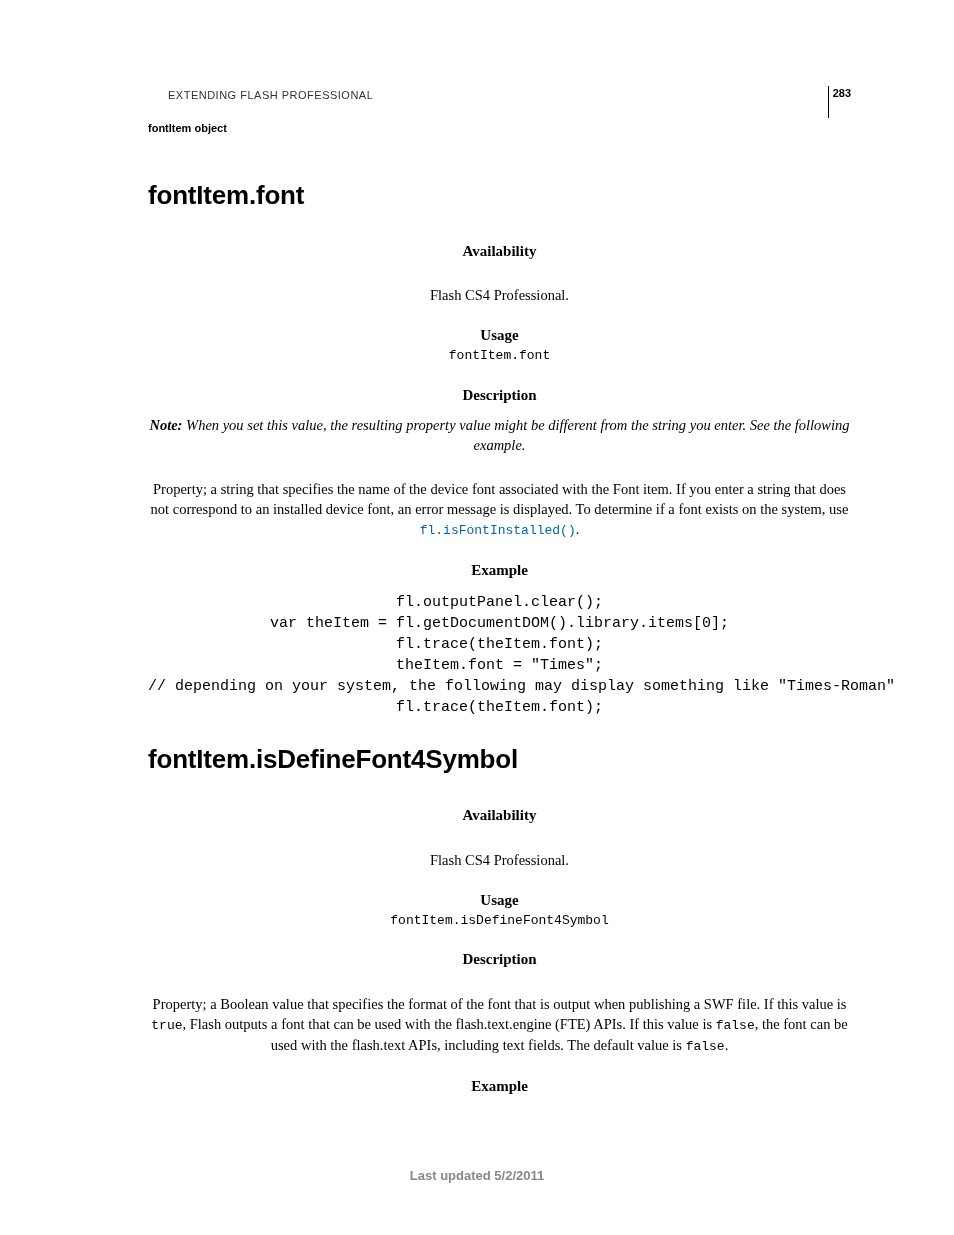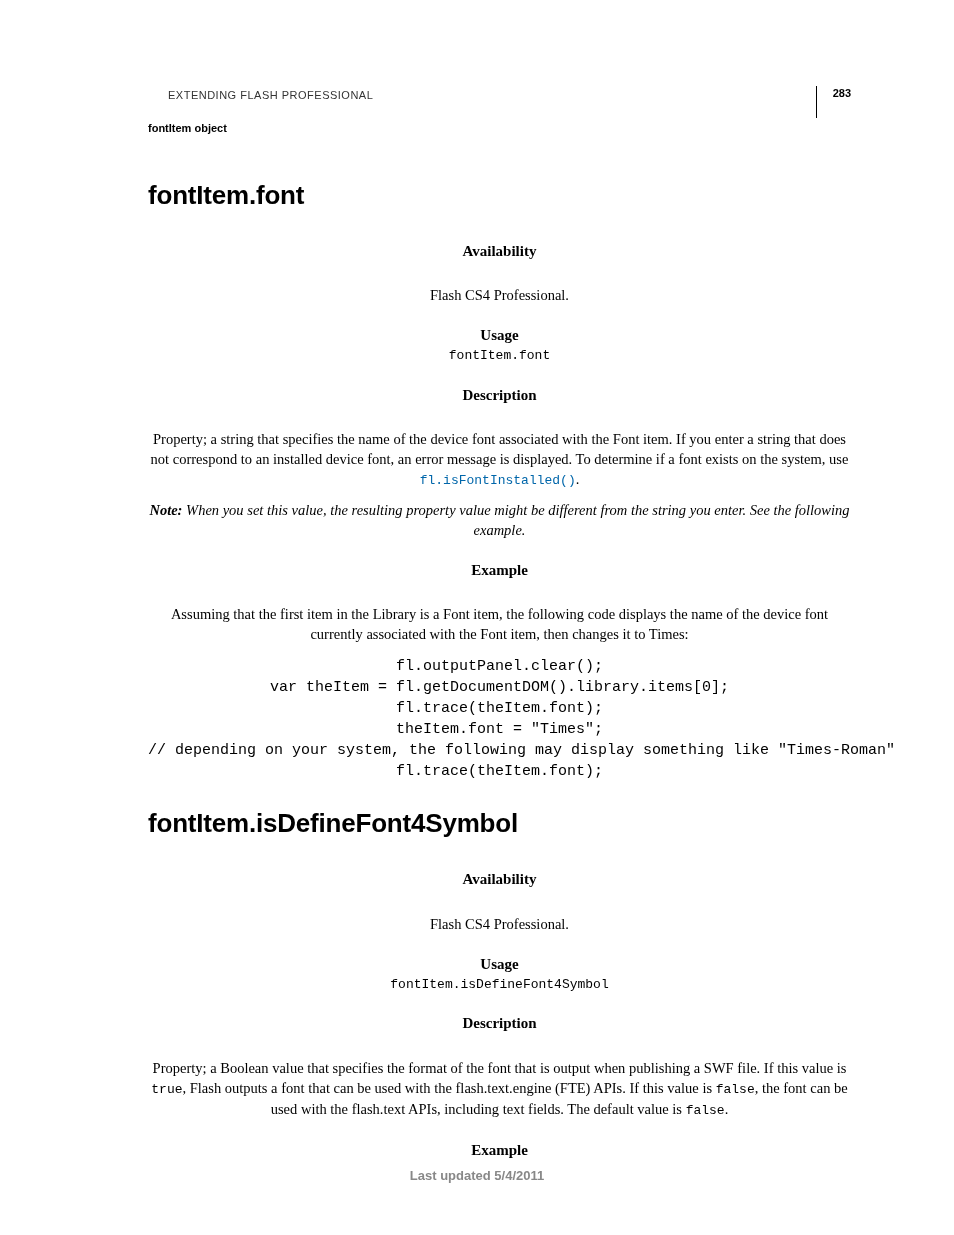--- a/index.html
+++ b/index.html
@@ -32,21 +32,21 @@
     font-family: "Myriad Pro", "Helvetica Neue", Arial, sans-serif;
     font-size: 11px;
     font-weight: 700;
     color: #000;
     margin-top: 18px;
   }
   .page-num-wrap {
     position: absolute;
     right: 0;
     top: -2px;
-    padding-left: 16px;
+    padding-left: 4px;
     border-left: 1.5px solid #000;
     height: 32px;
     display: flex;
     align-items: flex-start;
   }
   .page-num {
     font-family: "Myriad Pro", "Helvetica Neue", Arial, sans-serif;
     font-size: 11px;
     font-weight: 700;
   }
@@ -127,31 +127,30 @@
     <div class="body-text">Flash CS4 Professional.</div>
   </div>
 
   <div class="section">
     <h2>Usage</h2>
     <div class="code">fontItem.font</div>
   </div>
 
   <div class="section">
     <h2>Description</h2>
+    <div class="body-text note">
+      <span class="note-label">Note: </span><span class="note-text">When you set this value, the resulting property value might be different from the string you enter. See the following example.</span>
+    </div>
     <div class="body-text">
       <span>Property; a string that specifies the name of the device font associated with the Font item. If you enter a string that does not correspond to an installed device font, an error message is displayed. To determine if a font exists on the system, use </span><span class="link">fl.isFontInstalled()</span><span>.</span>
-    </div>
-    <div class="body-text note">
-      <span class="note-label">Note: </span><span class="note-text">When you set this value, the resulting property value might be different from the string you enter. See the following example.</span>
     </div>
   </div>
 
   <div class="section">
     <h2>Example</h2>
-    <div class="body-text">Assuming that the first item in the Library is a Font item, the following code displays the name of the device font currently associated with the Font item, then changes it to Times:</div>
     <pre class="codeblock">fl.outputPanel.clear();
 var theItem = fl.getDocumentDOM().library.items[0];
 fl.trace(theItem.font);
 theItem.font = "Times";
 // depending on your system, the following may display something like "Times-Roman"
 fl.trace(theItem.font);</pre>
   </div>
 
   <h1>fontItem.isDefineFont4Symbol</h1>
 
@@ -171,13 +170,13 @@
       <span>Property; a Boolean value that specifies the format of the font that is output when publishing a SWF file. If this value is </span><span class="code">true</span><span>, Flash outputs a font that can be used with the flash.text.engine (FTE) APIs. If this value is </span><span class="code">false</span><span>, the font can be used with the flash.text APIs, including text fields. The default value is </span><span class="code">false</span><span>.</span>
     </div>
   </div>
 
   <div class="section">
     <h2>Example</h2>
   </div>
 
 </div>
 
-<div class="footer">Last updated 5/4/2011</div>
+<div class="footer">Last updated 5/2/2011</div>
 
 </body></html>

